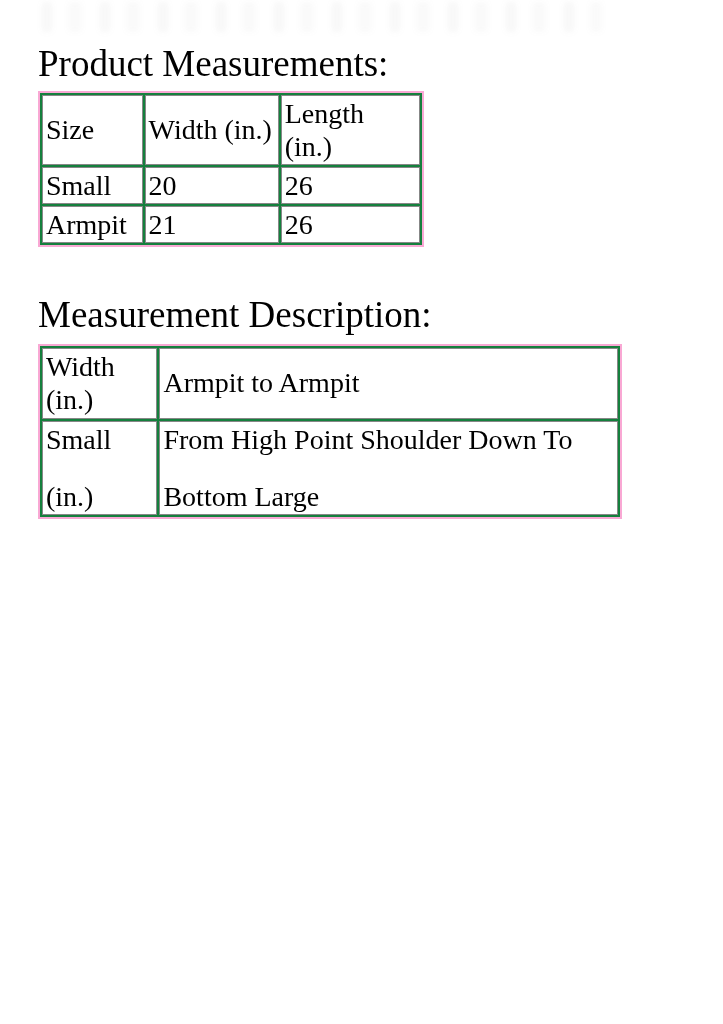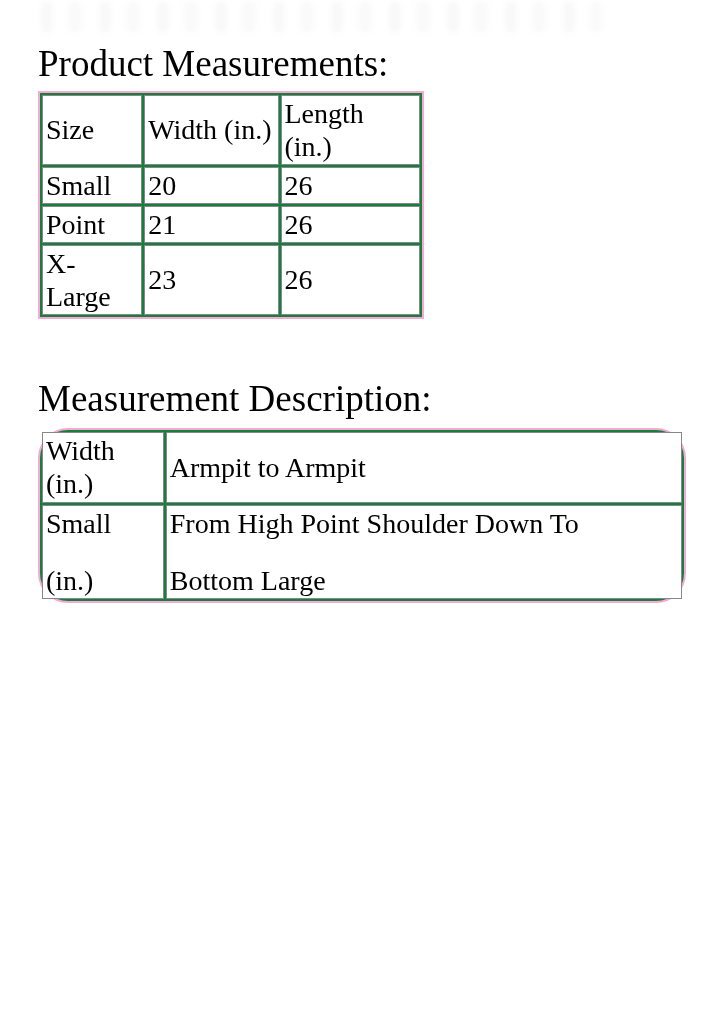--- a/index.html
+++ b/index.html
@@ -37,21 +37,21 @@
     pointer-events: none;
   }
   .doc-title {
     font-size: 37px;
     font-weight: normal;
     line-height: 1.1;
     margin: 0 0 6px 0;
     white-space: nowrap;
   }
   .doc-title.second {
-    margin-top: 60px;
+    margin-top: 48px;
     margin-bottom: 8px;
   }
   table {
     border-collapse: separate;
     border-spacing: 2px;
     border: 2px solid #f9a8d4;
     background: #15803d;
   }
   th, td {
     border: 1px solid #878787;
@@ -64,21 +64,21 @@
     box-sizing: border-box;
     line-height: 1.18;
   }
   
   .pm-table { width: 386px; }
   .pm-table th, .pm-table td { height: 34px; }
   .pm-col-size   { width: 101px; }
   .pm-col-width  { width: 136px; margin-top: 43px; }
   .pm-col-length { width: 141px; margin-left: 44px; }
   
-  .md-table { width: 648px; border-radius: 30px; }
+  .md-table { width: 584px; }
   .md-label-cell { width: 122px; }
   .md-desc-cell  { width: 518px; }
   .md-row-1 td { height: 71px; }
   .md-row-2 td { height: 93px; vertical-align: middle; }
   .md-line { display: block; }
   .md-line.gap-above { margin-top: 24px; }
 </style>
 </head>
 <body>
 
@@ -94,27 +94,22 @@
       <th class="pm-col-size">Size</th>
       <th class="pm-col-width">Width (in.)</th>
       <th class="pm-col-length">Length (in.)</th>
     </tr>
     <tr>
       <td>Small</td>
       <td>20</td>
       <td>26</td>
     </tr>
     <tr>
-      <td>Point</td>
+      <td>Armpit</td>
       <td>21</td>
-      <td>26</td>
-    </tr>
-    <tr>
-      <td>X-Large</td>
-      <td>23</td>
       <td>26</td>
     </tr>
   </tbody>
     </table>
 
   <h1 class="doc-title second">Measurement Description:</h1>
 
   <table class="md-table">
     <tbody>
         <tr class="md-row-1">

